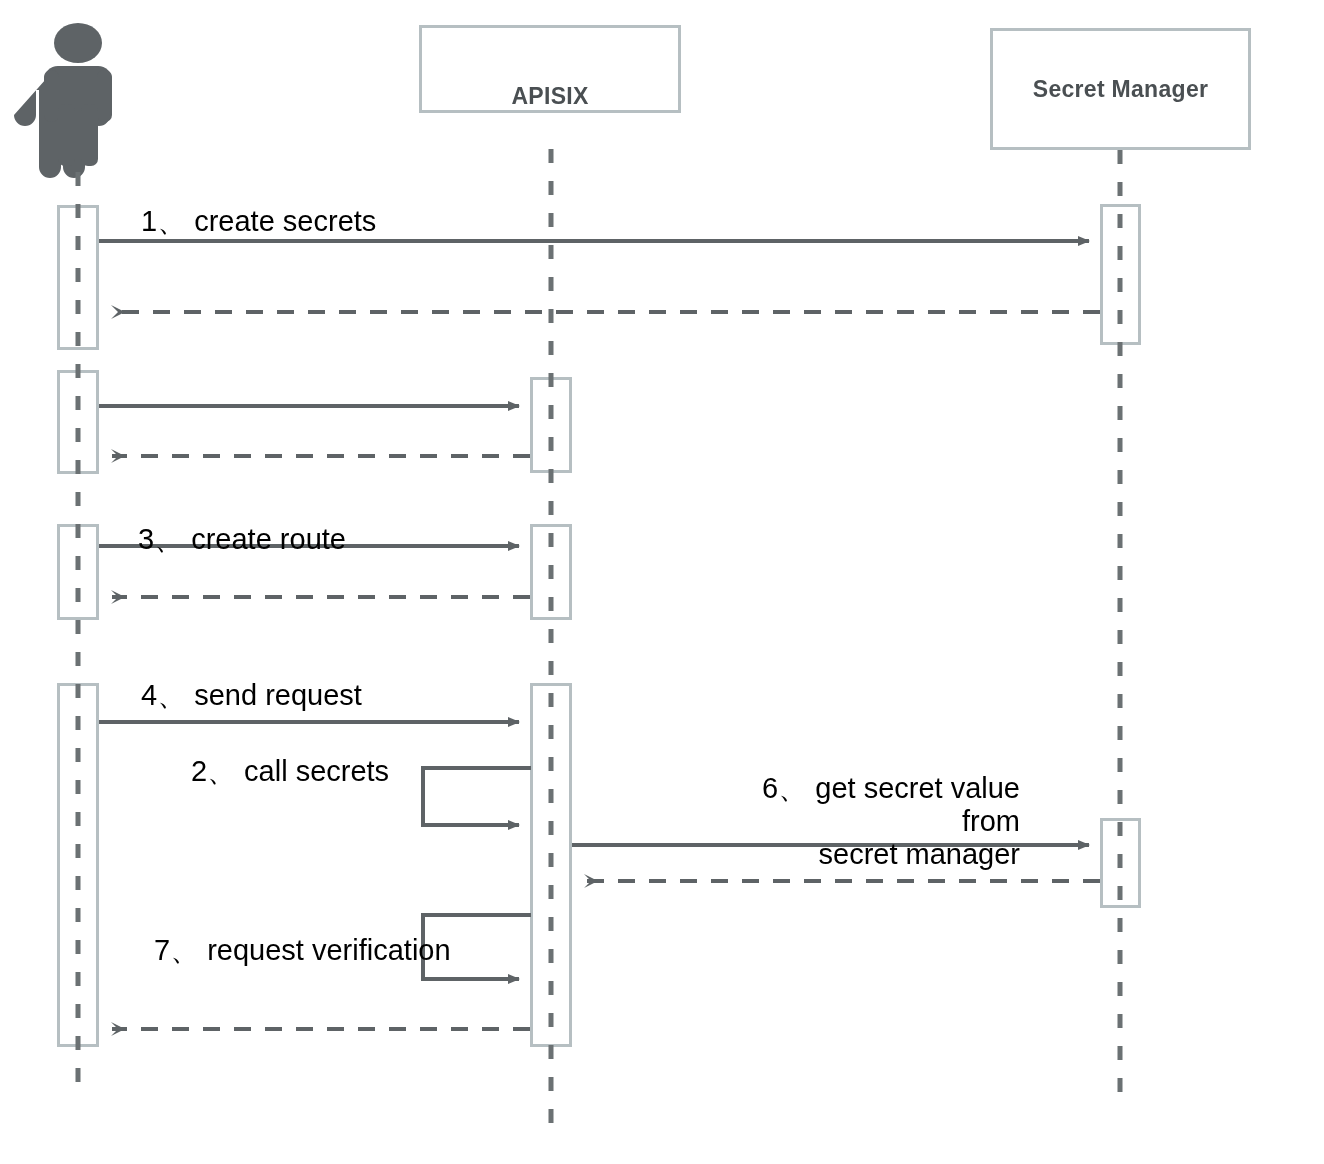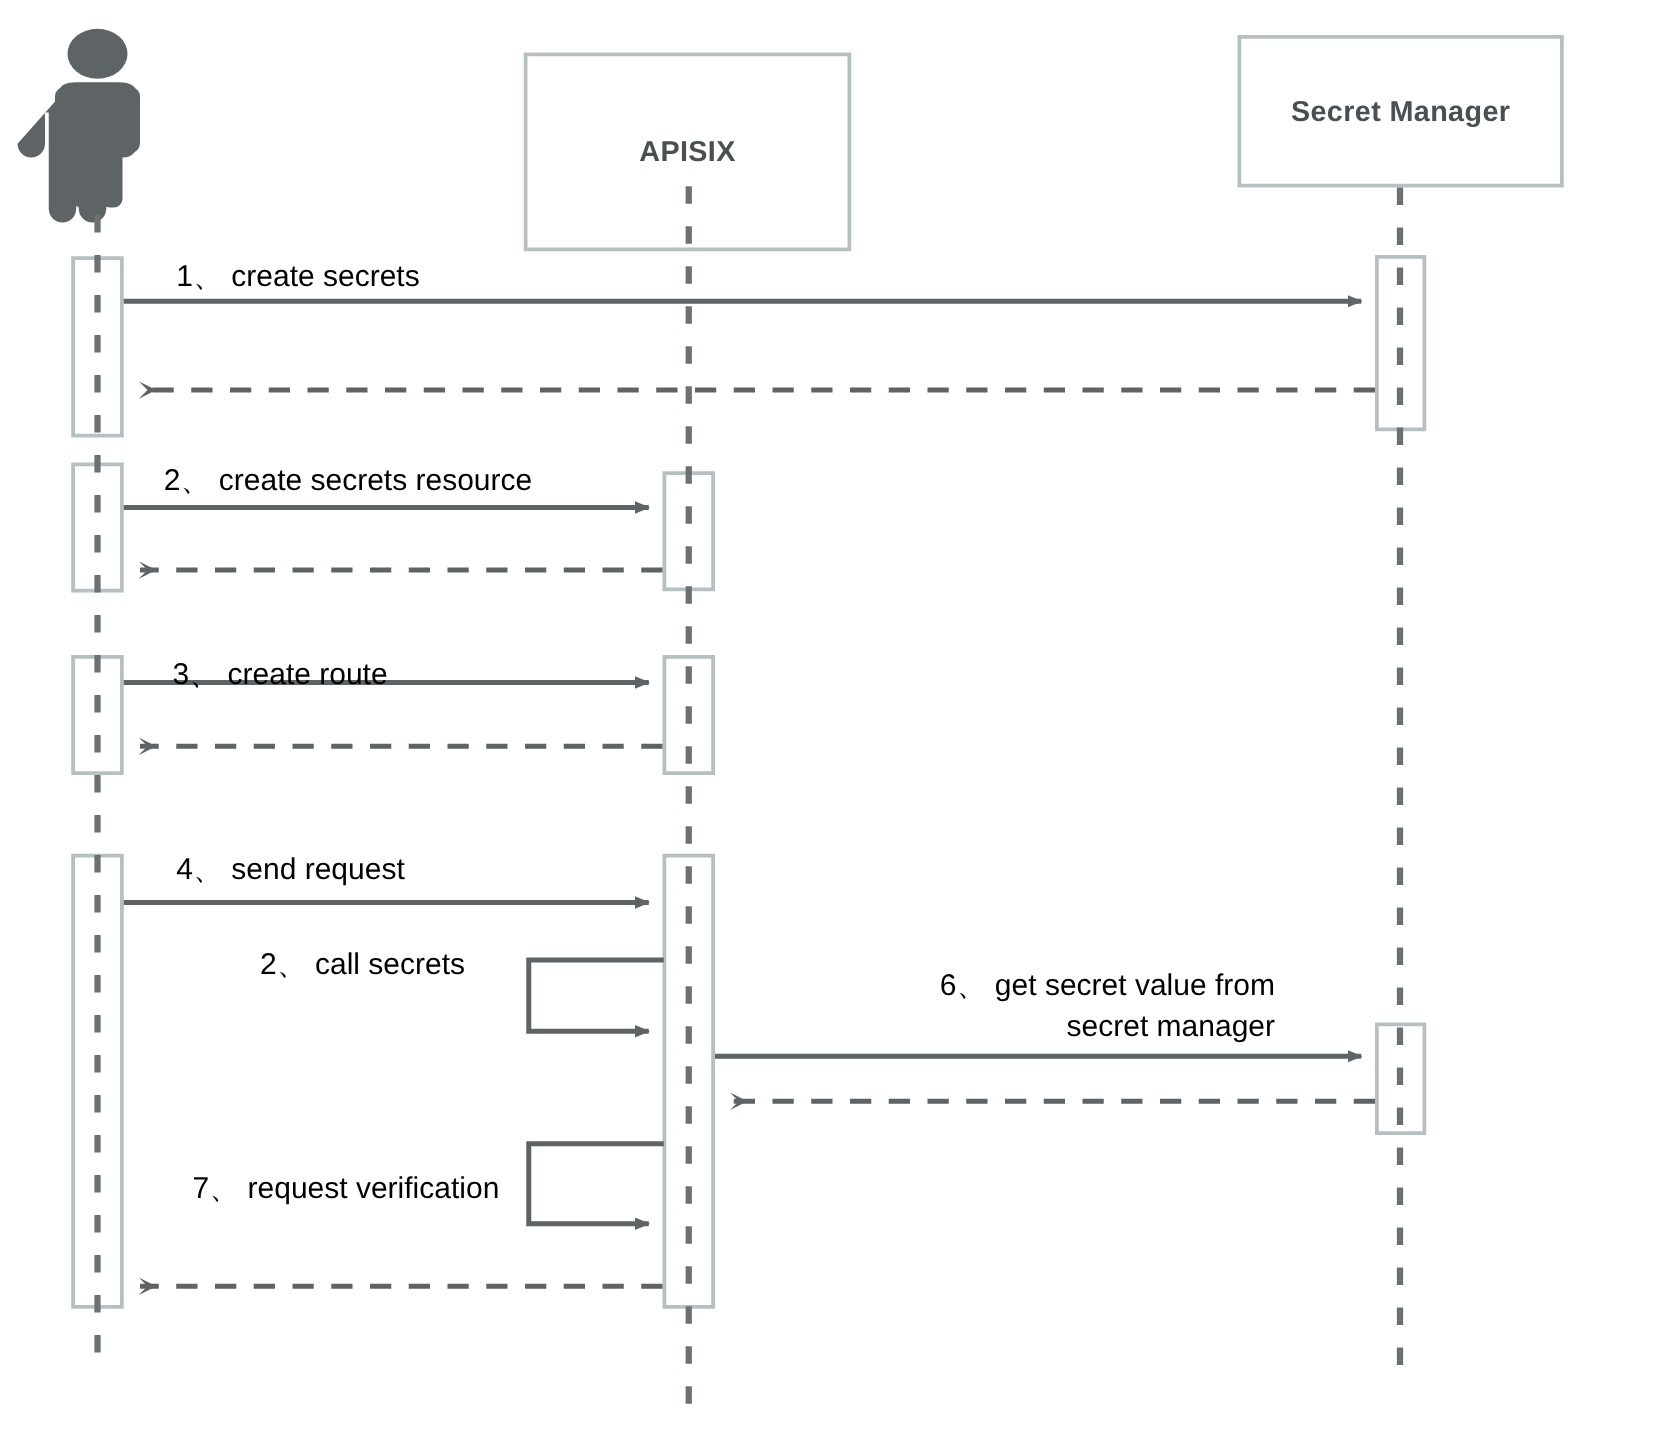--- a/index.html
+++ b/index.html
@@ -37,42 +37,42 @@
     font-family: "Liberation Sans", sans-serif;
     font-size: 23px;
     font-weight: 700;
     color: #4a4f52;
     letter-spacing: 0.3px;
     white-space: nowrap;
   }
   .msg-label {
     position: absolute;
     font-family: "Liberation Sans", sans-serif;
-    font-size: 24px;
+    font-size: 29px;
     color: #000000;
     white-space: nowrap;
     line-height: 33px;
   }
   .msg-label.two-line {
     text-align: center;
     white-space: normal;
   }
   .activation {
     position: absolute;
     box-sizing: border-box;
     border: 3px solid #b6bfc2;
     background: #ffffff;
   }
 </style>
 </head>
 <body>
 
 <div id="canvas">
 
-  <div class="participant-box" style="left:419px; top:42px; width:262px; height:159px;">
+  <div class="participant-box" style="left:419px; top:25px; width:262px; height:88px;align-items:flex-end;">
     <span class="participant-label">APISIX</span>
   </div>
 
   <div class="participant-box" style="left:990px; top:28px; width:261px; height:122px;">
     <span class="participant-label">Secret Manager</span>
   </div>
 
   <div class="activation" style="left:57px; top:205px; width:42px; height:145px;"></div>
   <div class="activation" style="left:57px; top:370px; width:42px; height:104px;"></div>
   <div class="activation" style="left:57px; top:524px; width:42px; height:96px;"></div>
@@ -146,21 +146,20 @@
     <line x1="572" y1="845" x2="1089" y2="845" stroke="#5e6366" stroke-width="4" marker-end="url(#arrowSolid)"></line>
     <line x1="1100" y1="881" x2="585" y2="881" stroke="#5e6366" stroke-width="4" stroke-dasharray="17,14" marker-end="url(#arrowOpen)"></line>
 
     <path d="M531,915 L423,915 L423,979 L519,979" fill="none" stroke="#5e6366" stroke-width="4" marker-end="url(#arrowSolid)"></path>
 
     <line x1="530" y1="1029" x2="112" y2="1029" stroke="#5e6366" stroke-width="4" stroke-dasharray="17,14" marker-end="url(#arrowOpen)"></line>
   </svg>
 
   <div class="msg-label" style="left:141px; top:205px;">1、 create secrets</div>
 
-  <div class="msg-label" style="left:131px; top:368px;">2、 create secrets resource</div>
 
   <div class="msg-label" style="left:138px; top:502px;margin-top:21px;">3、 create route</div>
 
   <div class="msg-label" style="left:141px; top:679px;">4、 send request</div>
 
   <div class="msg-label two-line" style="left:180px; top:755px; width:220px; text-align:center;">
     <div>2、 call secrets</div>
   </div>
 
   <div class="msg-label two-line" style="left:700px; top:772px; width:320px; text-align:right;">

